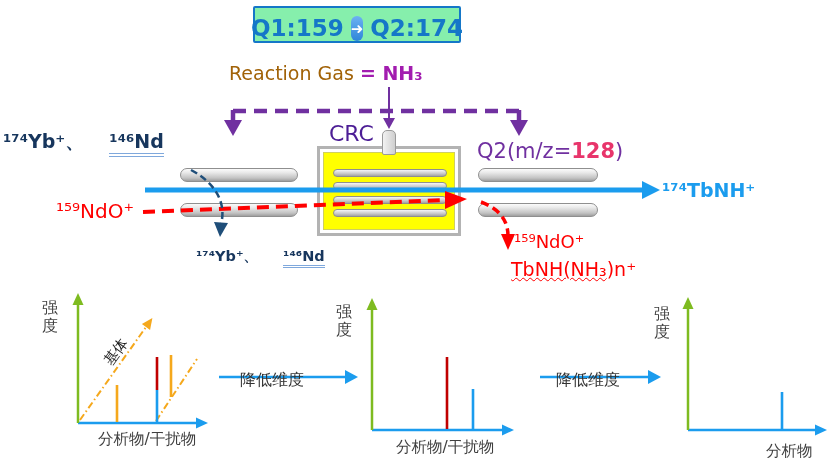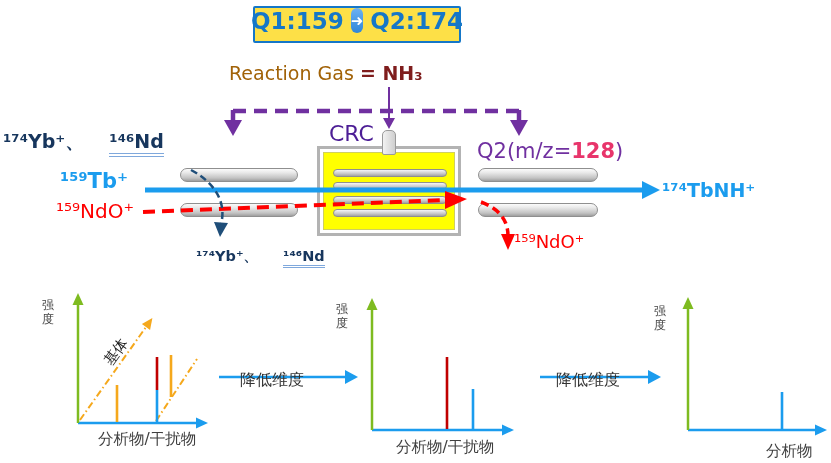--- a/index.html
+++ b/index.html
@@ -1,29 +1,29 @@
 <!DOCTYPE html>
 <html><head>
 <meta charset="utf-8">
 <style>
   html,body{margin:0;padding:0;background:#fff;}
   #stage{position:relative;width:831px;height:463px;background:#ffffff;overflow:hidden;
          font-family:"DejaVu Sans","Liberation Sans",sans-serif;}
   .abs{position:absolute;}
   
   .title-box{left:253px;top:6px;width:208px;height:37px;border:2.5px solid #1577C8;border-radius:2px;
-             background:#fde047;display:flex;align-items:flex-start;justify-content:center;gap:7px;
+             background:#86efac;display:flex;align-items:flex-end;justify-content:center;gap:7px;
              font-size:23px;font-weight:bold;color:#1577C8;box-sizing:border-box;}
   .title-arrow{display:inline-flex;align-items:center;justify-content:center;width:27px;height:25px;
              border-radius:6px;background:linear-gradient(180deg,#6db1f2,#2e86d9);color:#fff;
              font-size:15px;font-weight:bold;}
   
   .reaction{left:229px;top:62px;font-size:19px;white-space:nowrap;}
   .reaction .lbl{color:#a16207;}
-  .reaction .val{color:#7f1d1d;font-weight:600;}
+  .reaction .val{color:#a21caf;font-weight:600;}
   
   .qlabel{font-size:21px;color:#7030A0;white-space:nowrap;}
   .qlabel .mz{color:#E8356B;font-weight:bold;}
   .q1label{left:173px;top:139px;}
   .q2label{left:477px;top:139px;}
   .crclabel{left:329px;top:121px;font-size:22px;color:#4c1d95;}
   
   .ion{white-space:nowrap;font-weight:bold;}
   .in-interf{left:3px;top:129px;font-size:19px;color:#17365D;}
   .in-analyte{left:60px;top:169px;font-size:21px;color:#1B9CEE;}
@@ -40,21 +40,21 @@
   .crc-frame{left:317px;top:146px;width:144px;height:90px;border:3px solid #b3b3b3;box-sizing:border-box;z-index:1;}
   .crc-cell{left:323px;top:152px;width:132px;height:78px;background:#FFFF00;border:1px solid #cfcf60;
             box-sizing:border-box;z-index:1;}
   .crc-rod{position:absolute;height:8px;border-radius:4px;box-sizing:border-box;border:1px solid #8f8f8f;
        background:linear-gradient(180deg,#f6f6f6,#c9c9c9 60%,#a3a3a3);z-index:2;}
   .gas-tube{left:382px;top:130px;width:14px;height:25px;border:1.5px solid #9a9a9a;border-radius:5px 5px 2px 2px;
             background:linear-gradient(90deg,#f2f2f2,#cfcfcf);box-sizing:border-box;z-index:6;}
   
   #overlay{left:0;top:0;z-index:5;pointer-events:none;}
   
-  .ylab{width:16px;font-size:12px;line-height:1.15;color:#3f3f3f;word-break:break-all;z-index:10;}
+  .ylab{width:16px;font-size:16px;line-height:1.15;color:#3f3f3f;word-break:break-all;z-index:10;}
   .xlab{font-size:15.5px;color:#3f3f3f;white-space:nowrap;z-index:10;}
   .y1{left:42px;top:299px;} .y2{left:336px;top:303px;} .y3{left:654px;top:305px;}
   .x1{left:98px;top:429px;} .x2{left:396px;top:437px;} .x3{left:766px;top:441px;}
   .matrix{left:100px;top:358px;font-size:14.5px;color:#1d1d1d;transform:rotate(-54deg);
           transform-origin:left top;white-space:nowrap;z-index:10;}
   .trans-label{font-size:16px;color:#333;white-space:nowrap;z-index:10;margin-top:28px;}
   .t1{left:240px;top:342px;} .t2{left:556px;top:342px;}
   .txt{z-index:10;}
 </style>
 </head>
@@ -68,21 +68,20 @@
     <span>Q2:174</span>
   </div>
 
   <div class="abs reaction txt">
     <span class="lbl">Reaction Gas </span><span class="val">= NH₃</span>
   </div>
 
   <div class="abs ion in-interf txt">
     <span>¹⁷⁴Yb⁺、</span><span class="dbl-underline">¹⁴⁶Nd</span>
   </div>
-  <div class="abs ion in-analyte txt">¹⁵⁹Tb⁺</div>
   <div class="abs ion in-oxide txt">¹⁵⁹NdO⁺</div>
 
   <div class="abs crclabel txt">CRC</div>
   <div class="abs qlabel q2label txt">
     <span>Q2(m/z=</span><span class="mz">128</span><span>)</span>
   </div>
 
   <div class="rod" style="left:180px;top:168px;width:118px;"></div>
   <div class="rod" style="left:180px;top:203px;width:118px;"></div>
 
@@ -95,20 +94,23 @@
   <div class="abs gas-tube"></div>
 
   <div class="rod" style="left:478px;top:168px;width:120px;"></div>
   <div class="rod" style="left:478px;top:203px;width:120px;"></div>
 
   <div class="abs ion rej-small txt">
     <span>¹⁷⁴Yb⁺、</span><span class="dbl-underline" style="border-bottom-width:3px;">¹⁴⁶Nd</span>
   </div>
   <div class="abs ion out-prod txt">¹⁷⁴TbNH⁺</div>
   <div class="abs ion rej-oxide txt">¹⁵⁹NdO⁺</div>
+  <div class="abs ion rej-cluster txt">
+    <span class="wavy">TbNH(NH₃</span><span>)n⁺</span>
+  </div>
 
   <svg id="overlay" class="abs" width="831" height="463" viewBox="0 0 831 463">
 
     <g>
       <line x1="233" y1="111" x2="519" y2="111" stroke="#7030A0" stroke-width="4.5" stroke-dasharray="13,8"></line>
       <line x1="233" y1="110" x2="233" y2="121" stroke="#7030A0" stroke-width="4.5"></line>
       <polygon points="224,120 242,120 233,136" fill="#7030A0"></polygon>
       <line x1="519" y1="110" x2="519" y2="121" stroke="#7030A0" stroke-width="4.5"></line>
       <polygon points="510,120 528,120 519,136" fill="#7030A0"></polygon>
       <line x1="389" y1="87" x2="389" y2="119" stroke="#7030A0" stroke-width="2"></line>

